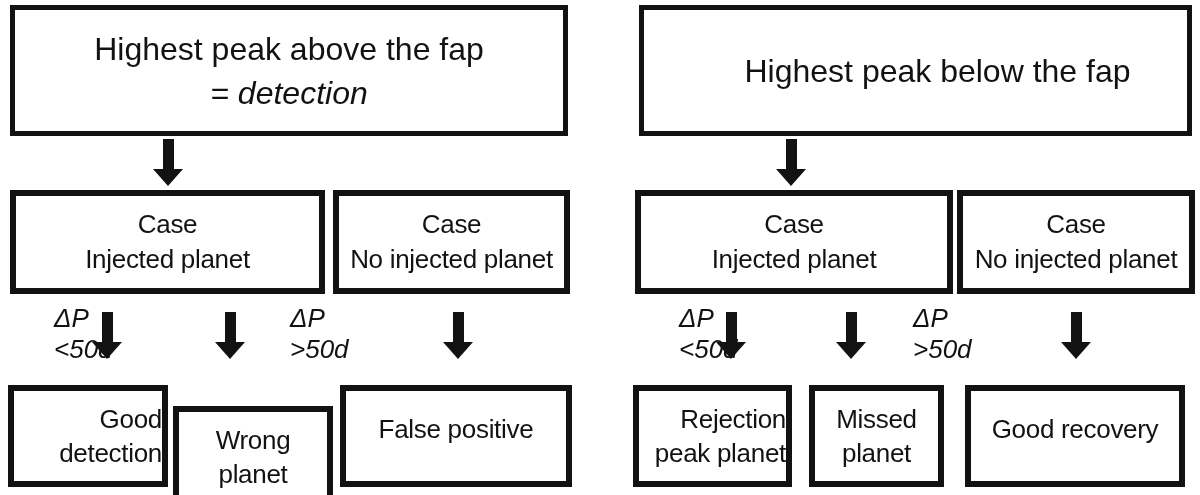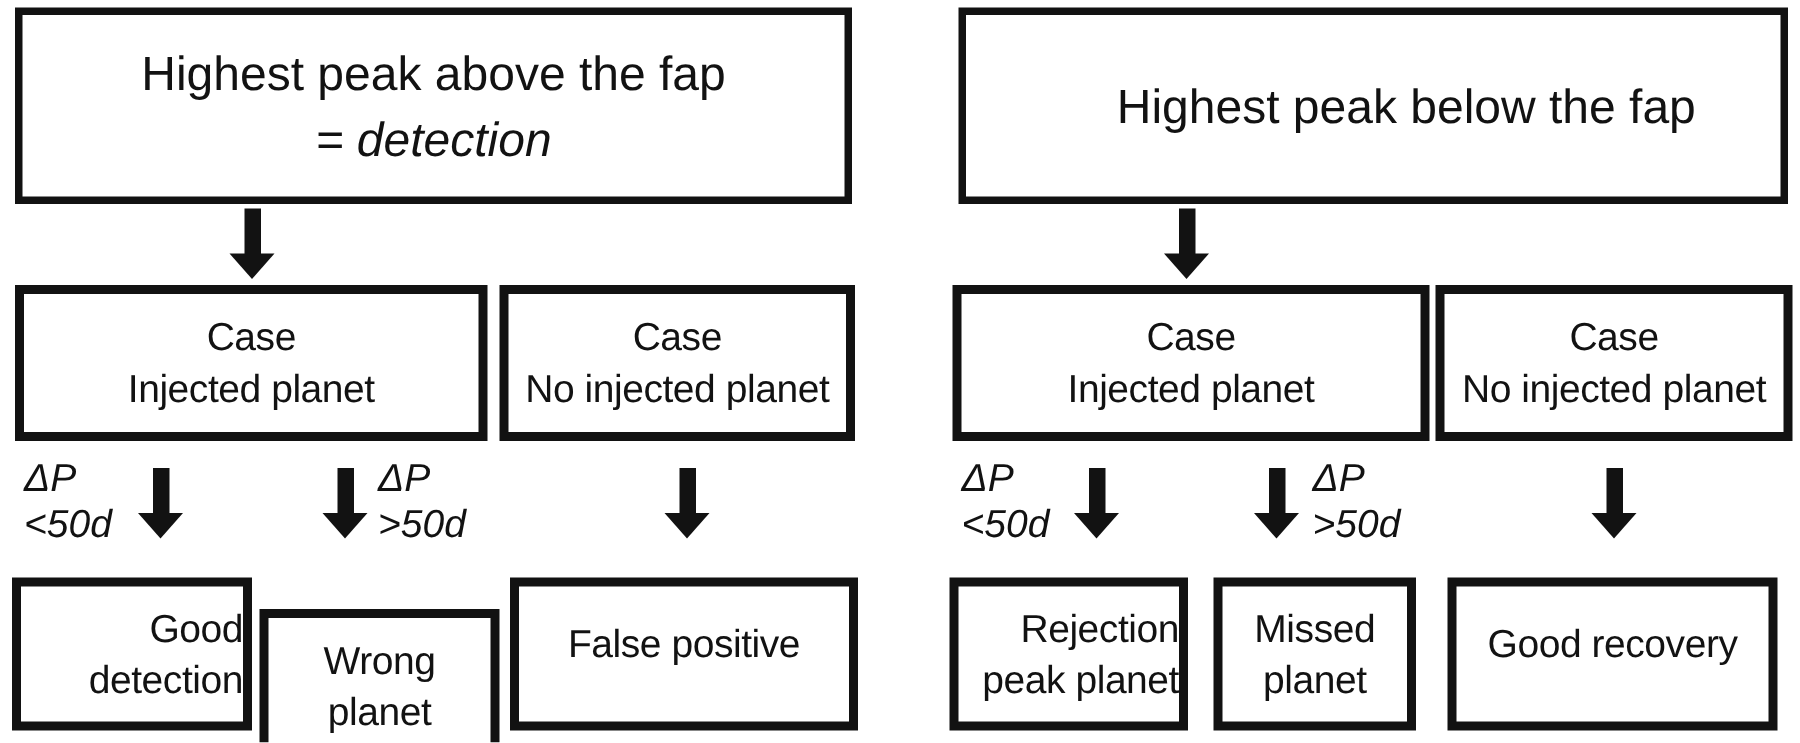--- a/index.html
+++ b/index.html
@@ -35,21 +35,21 @@
   .italic { font-style: italic; }
 
   
   .lbl {
     position: absolute;
     font-style: italic;
     font-size: 26px;
     line-height: 31px;
     white-space: nowrap;
   }
-  .lbl .ln { display: block; }
+  .lbl .ln { display: block; margin-left: 38px; }
 
   
   .arrow { position: absolute; width: 30px; height: 47px; }
   .arrow::before {
     content: "";
     position: absolute;
     top: 0; left: 50%;
     width: 11px; height: 31px;
     margin-left: -5.5px;
     background: #121212;

